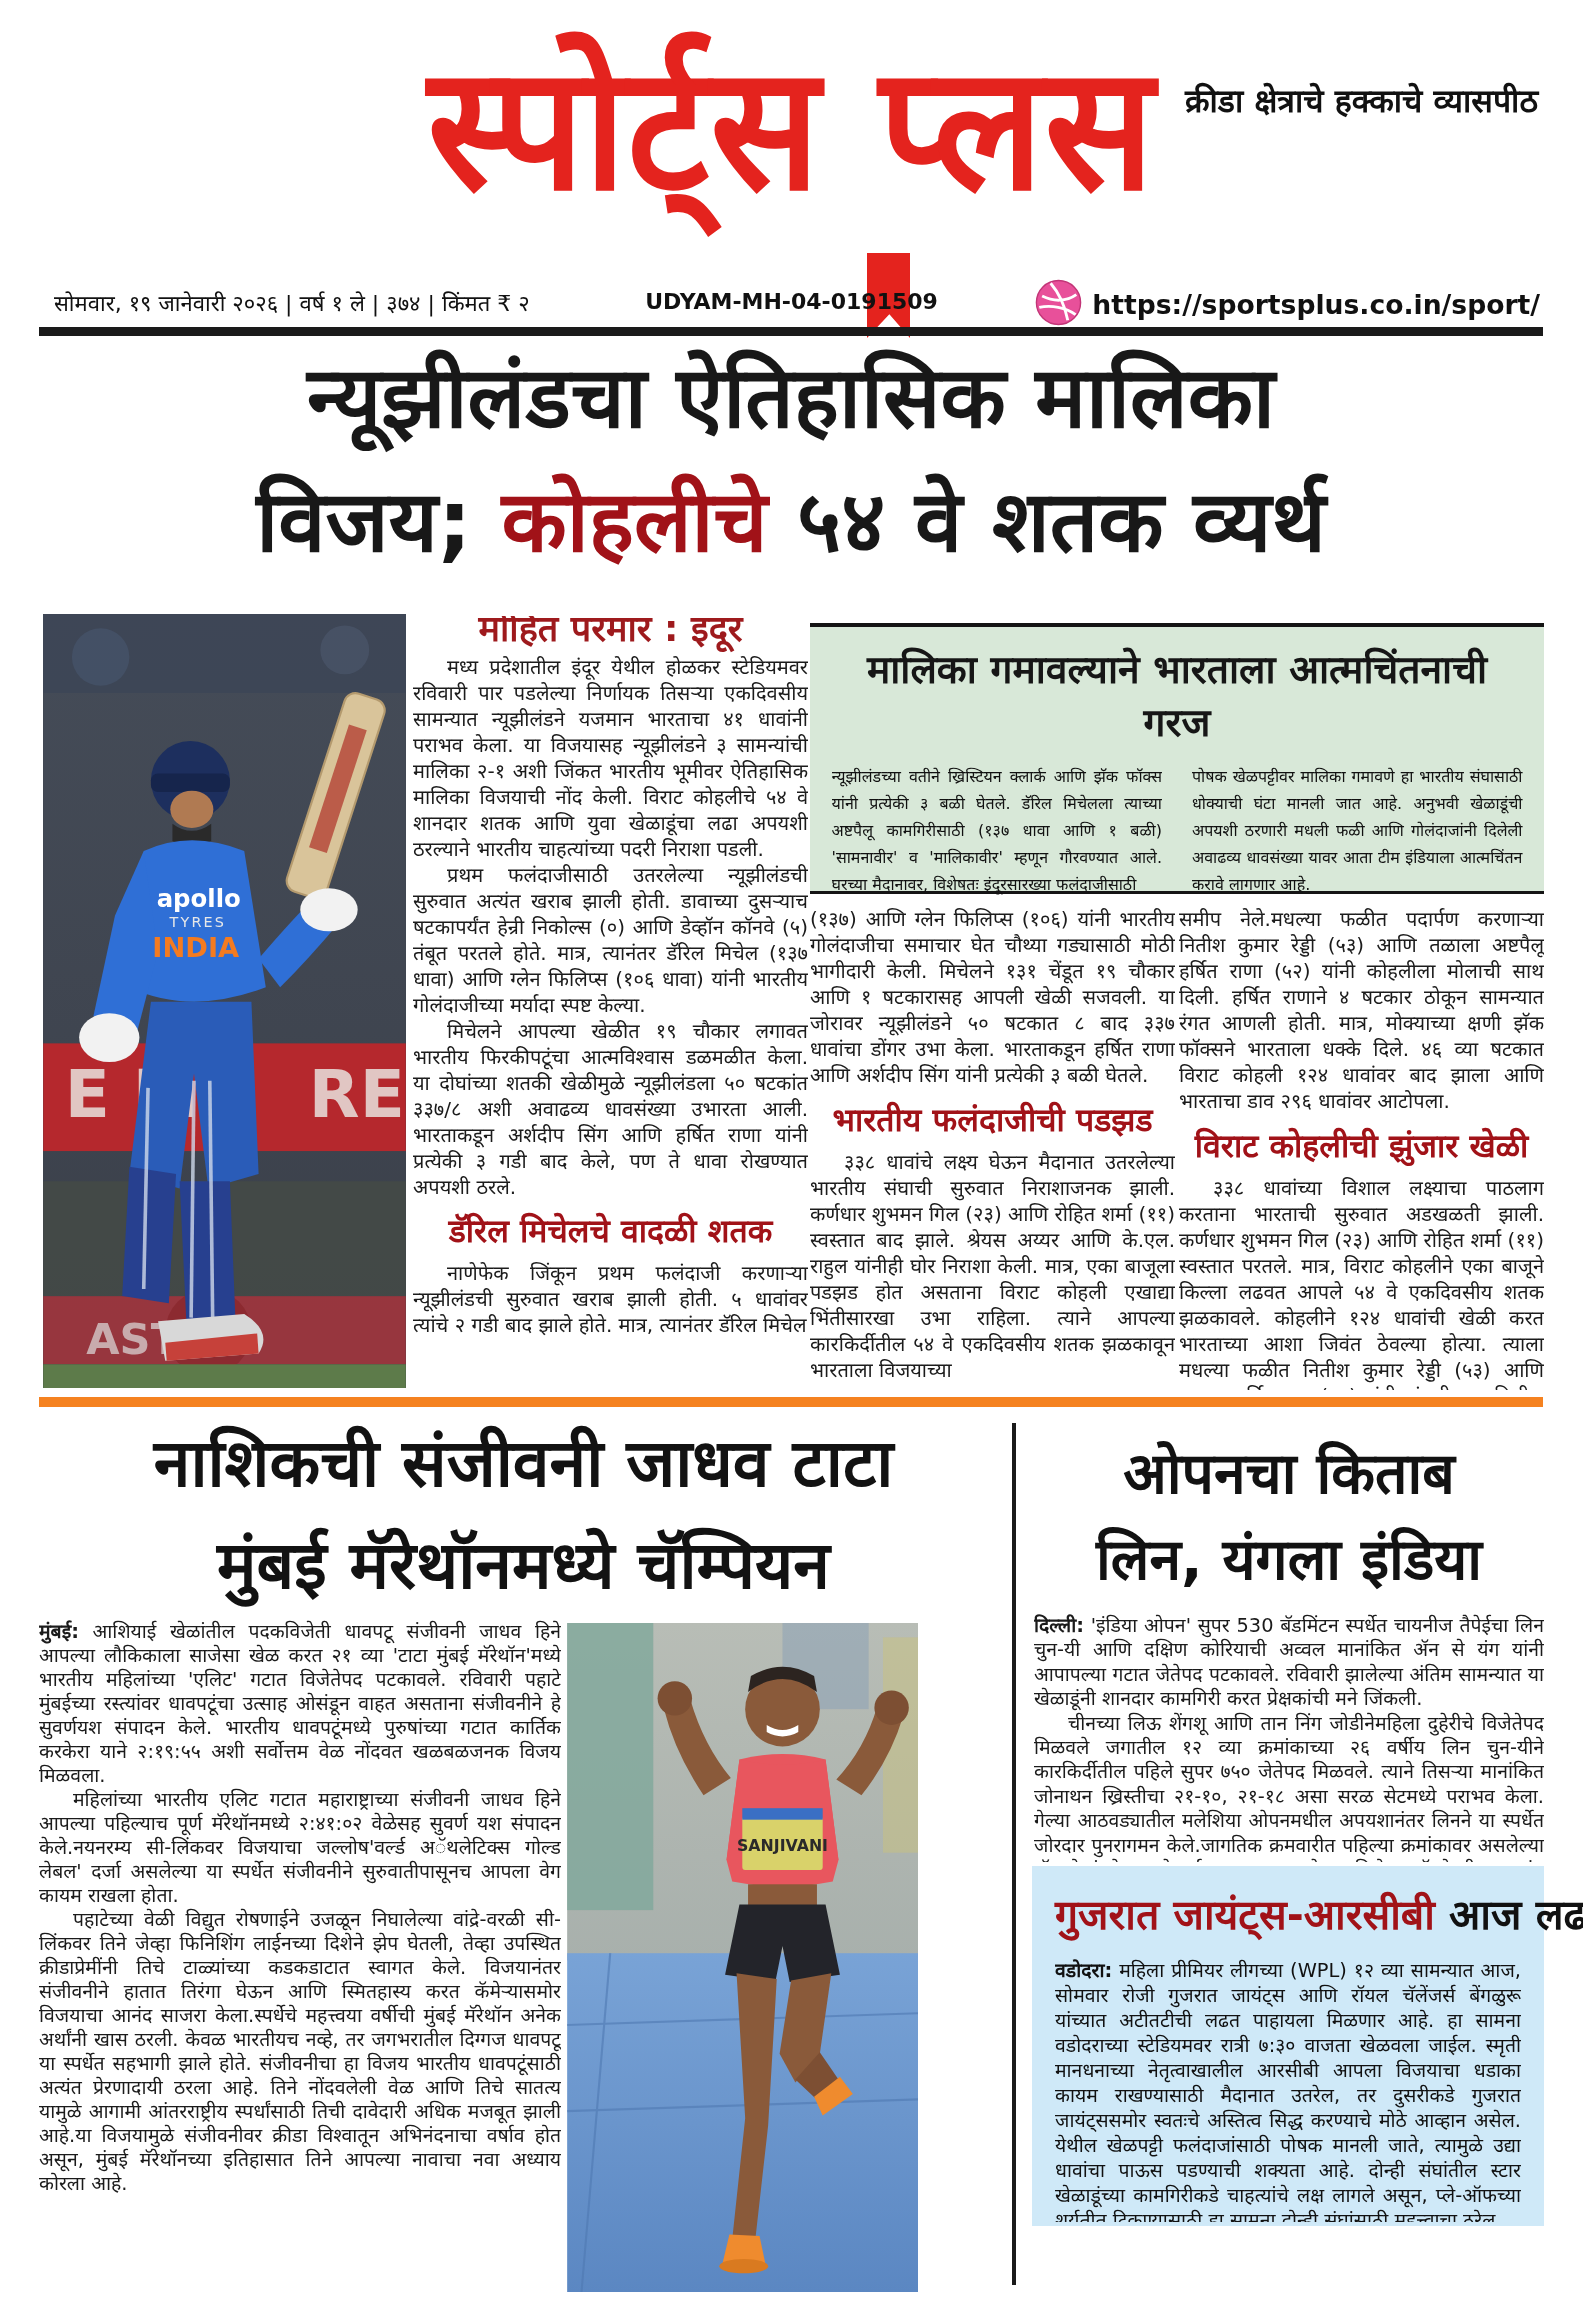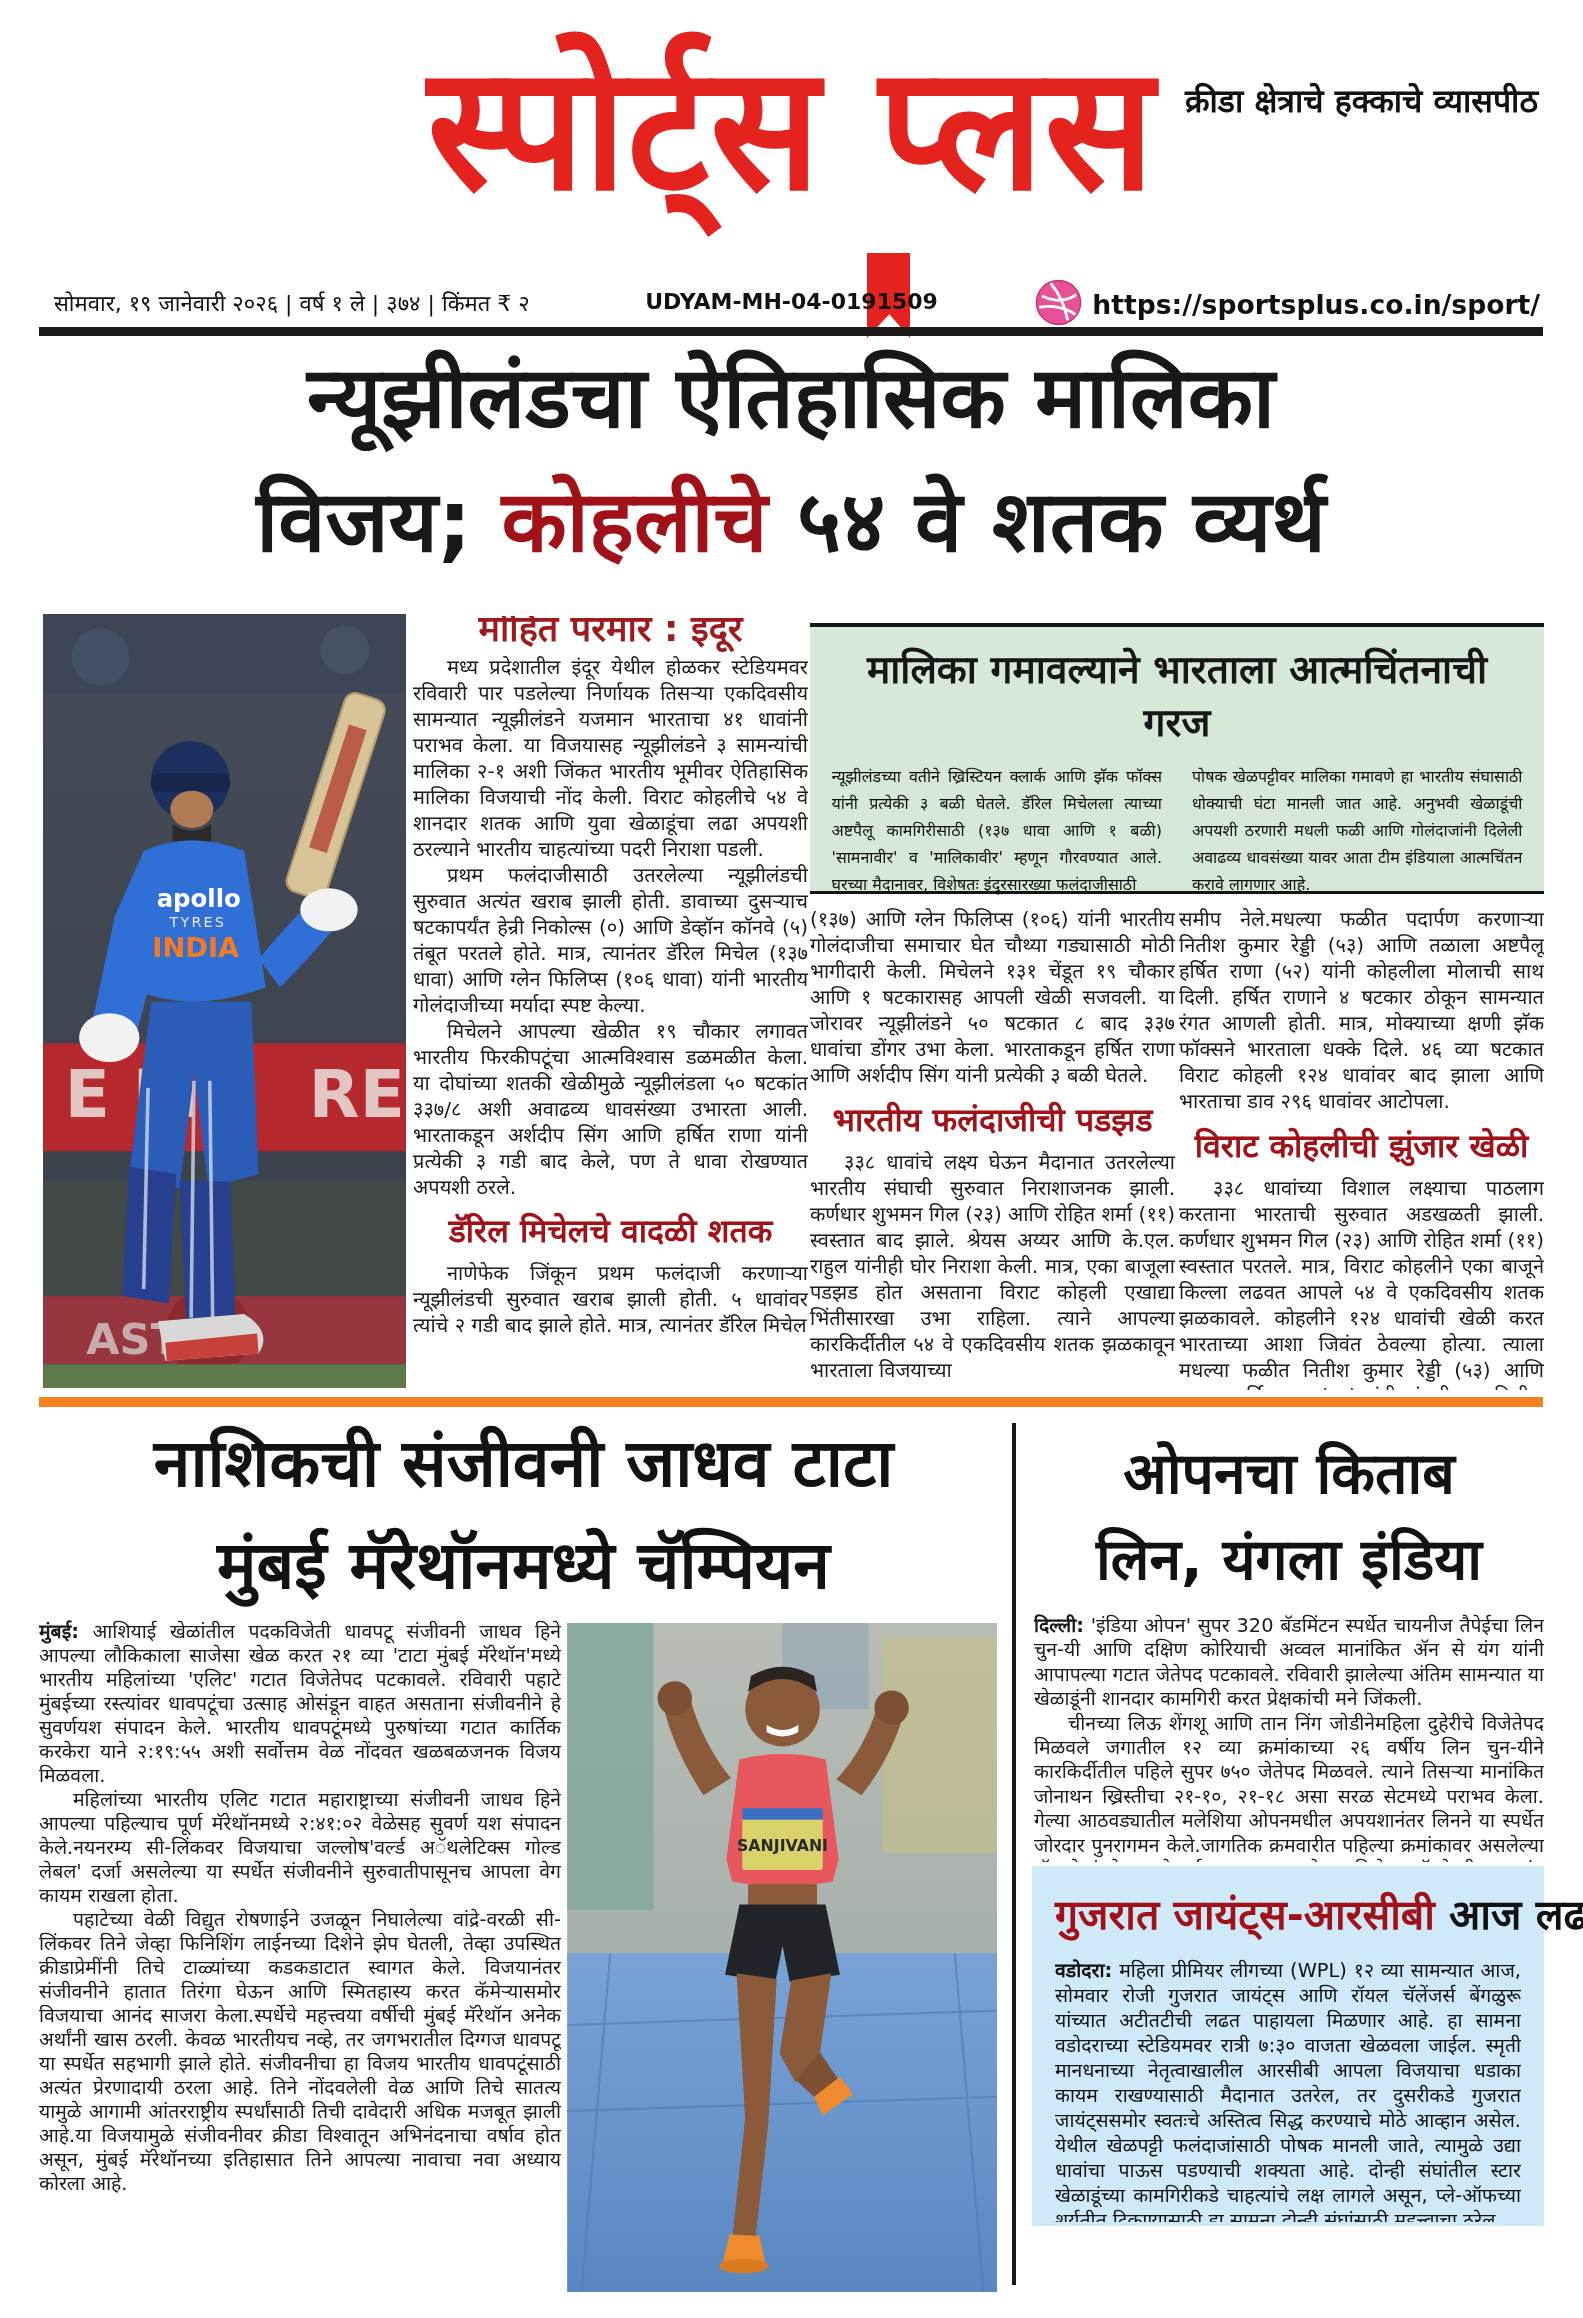--- a/index.html
+++ b/index.html
@@ -53,21 +53,21 @@
   .greenbox-cols { display:flex; gap:30px; }
   .greenbox-col { flex:1; font-size:16px; line-height:27px; text-align:justify; height:168px; overflow:hidden; }
 
   .col2 { left:810px; top:906px; width:365px; height:484px; }
   .col3 { left:1179px; top:906px; width:365px; height:484px; }
 
   .orange-rule { left:39px; top:1397px; width:1504px; height:10px; background:#f58220; }
 
   .bl-headline { left:39px; top:1413px; width:969px; text-align:center; font-size:66px; font-weight:800; color:#121212; line-height:102px; }
   .bl-body { left:39px; top:1620px; width:522px; height:641px; font-size:19.4px; line-height:24px; }
-  .photo-marathon { left:567px; top:1623px; width:430px; height:669px; overflow:hidden; }
+  .photo-marathon { left:567px; top:1623px; width:351px; height:669px; overflow:hidden; }
 
   .v-rule { left:1012px; top:1423px; width:3.6px; height:862px; background:#1a1a1a; }
 
   .br-headline { left:1034px; top:1430px; width:510px; text-align:center; font-size:57px; font-weight:800; color:#121212; line-height:86px; }
   .br-body { left:1034px; top:1614px; width:510px; height:248px; font-size:19.4px; line-height:24.4px; }
 
   .bluebox { left:1032px; top:1866px; width:512px; height:360px; background:#cfe9f8; padding:18.7px 23px 14.4px; }
   .bluebox-title { text-align:center; font-size:41px; font-weight:800; margin-bottom:17px; white-space:nowrap; }
   .bluebox-title .red { color:#a11218; }
   .bluebox-body { font-size:19.4px; line-height:25px; text-align:justify; height:264px; overflow:hidden; }
@@ -266,21 +266,21 @@
   </div>
 
   <div class="abs v-rule"></div>
 
   <div class="abs br-headline">
     <div>ओपनचा किताब</div>
     <div>लिन, यंगला इंडिया</div>
   </div>
 
   <div class="abs bodytext br-body">
-    <p class="noindent"><span class="leadbold">दिल्ली:</span> <span>'इंडिया ओपन' सुपर 320 बॅडमिंटन स्पर्धेत चायनीज तैपेईचा लिन चुन-यी आणि दक्षिण कोरियाची अव्वल मानांकित ॲन से यंग यांनी आपापल्या गटात जेतेपद पटकावले. रविवारी झालेल्या अंतिम सामन्यात या खेळाडूंनी शानदार कामगिरी करत प्रेक्षकांची मने जिंकली.</span></p>
+    <p class="noindent"><span class="leadbold">दिल्ली:</span> <span>'इंडिया ओपन' सुपर 530 बॅडमिंटन स्पर्धेत चायनीज तैपेईचा लिन चुन-यी आणि दक्षिण कोरियाची अव्वल मानांकित ॲन से यंग यांनी आपापल्या गटात जेतेपद पटकावले. रविवारी झालेल्या अंतिम सामन्यात या खेळाडूंनी शानदार कामगिरी करत प्रेक्षकांची मने जिंकली.</span></p>
     <p>चीनच्या लिऊ शेंगशू आणि तान निंग जोडीनेमहिला दुहेरीचे विजेतेपद मिळवले जगातील १२ व्या क्रमांकाच्या २६ वर्षीय लिन चुन-यीने कारकिर्दीतील पहिले सुपर ७५० जेतेपद मिळवले. त्याने तिसऱ्या मानांकित जोनाथन ख्रिस्तीचा २१-१०, २१-१८ असा सरळ सेटमध्ये पराभव केला. गेल्या आठवड्यातील मलेशिया ओपनमधील अपयशानंतर लिनने या स्पर्धेत जोरदार पुनरागमन केले.जागतिक क्रमवारीत पहिल्या क्रमांकावर असलेल्या ॲन से यंगने आपले वर्चस्व कायम राखले. गतविजेत्या ॲनने चीनच्या वांग झियीचा २१-१३, २१-११ असा धुव्वा उडवत या हंगामातील आपले दुसरे जेतेपद पटकावले. सामन्यात विजय मिळवला.</p>
   </div>
 
   <div class="abs bluebox">
     <div class="bluebox-title"><span class="red">गुजरात जायंट्स-आरसीबी</span><span> आज लढत</span></div>
     <div class="bluebox-body">
       <span class="leadbold">वडोदरा:</span> <span>महिला प्रीमियर लीगच्या (WPL) १२ व्या सामन्यात आज, सोमवार रोजी गुजरात जायंट्स आणि रॉयल चॅलेंजर्स बेंगळुरू यांच्यात अटीतटीची लढत पाहायला मिळणार आहे. हा सामना वडोदराच्या स्टेडियमवर रात्री ७:३० वाजता खेळवला जाईल. स्मृती मानधनाच्या नेतृत्वाखालील आरसीबी आपला विजयाचा धडाका कायम राखण्यासाठी मैदानात उतरेल, तर दुसरीकडे गुजरात जायंट्ससमोर स्वतःचे अस्तित्व सिद्ध करण्याचे मोठे आव्हान असेल. येथील खेळपट्टी फलंदाजांसाठी पोषक मानली जाते, त्यामुळे उद्या धावांचा पाऊस पडण्याची शक्यता आहे. दोन्ही संघांतील स्टार खेळाडूंच्या कामगिरीकडे चाहत्यांचे लक्ष लागले असून, प्ले-ऑफच्या शर्यतीत टिकण्यासाठी हा सामना दोन्ही संघांसाठी महत्त्वाचा ठरेल.</span>
     </div>
   </div>
 

